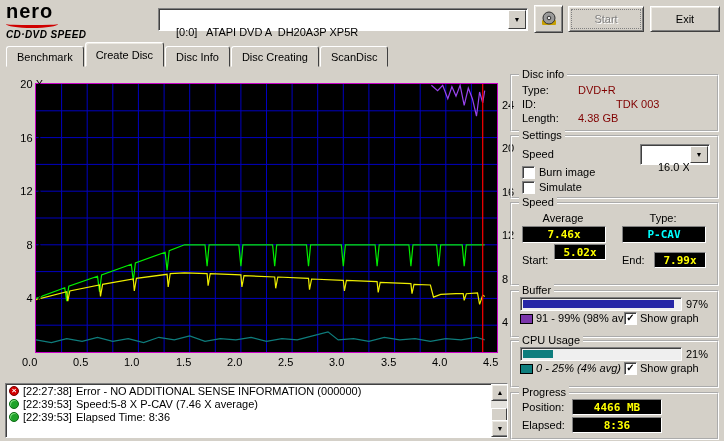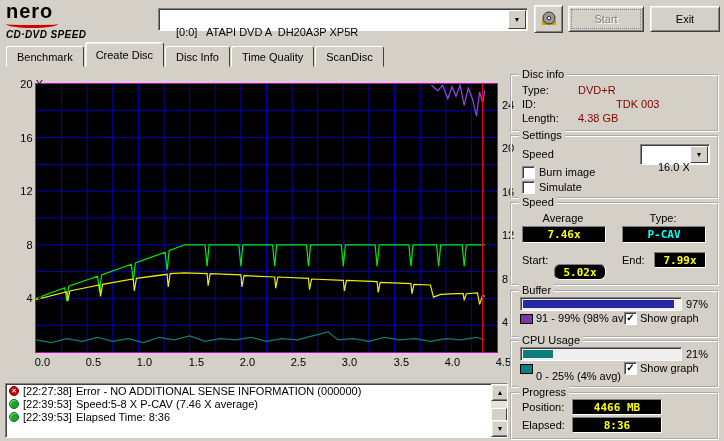--- a/index.html
+++ b/index.html
@@ -33,21 +33,21 @@
   .tab{height:19px;padding:0 10px;background:#d4d0c8;border:1px solid;margin-right:1px;
        border-color:#ffffff #404040 #d4d0c8 #ffffff;border-radius:3px 3px 0 0;
        display:flex;align-items:center;position:relative;}
   .tab.active{height:23px;z-index:2;box-shadow:inset 1px 1px 0 #ece9e2;}
 
   
   .plotwrap{position:absolute;left:35px;top:83px;width:463px;height:270px;background:#000;
             border:1px solid #c800c8;box-sizing:border-box;}
   .ytick{position:absolute;width:31px;text-align:right;transform:translateY(-50%);padding-left:12px;}
   .rtick{position:absolute;left:502px;width:22px;transform:translateY(-50%);}
-  .xtick{position:absolute;top:356px;width:28px;text-align:right;}
+  .xtick{position:absolute;top:356px;width:28px;text-align:left;}
 
   
   .lcd{background:#000;color:#ffff00;font-family:"DejaVu Sans Mono",monospace;font-weight:bold;
        font-size:11px;display:flex;align-items:center;justify-content:center;
        border:1px solid;border-color:#808080 #ffffff #ffffff #808080;}
 
   
   .cb{width:11px;height:11px;background:#fff;border:1px solid;border-color:#808080 #ffffff #ffffff #808080;
       box-shadow:inset 1px 1px 0 #404040;font-size:10px;line-height:10px;text-align:center;font-weight:bold;}
 
@@ -109,21 +109,21 @@
     <div class="tab">
         <span>Benchmark</span>
       </div>
     <div class="tab active">
         <span>Create Disc</span>
       </div>
     <div class="tab">
         <span>Disc Info</span>
       </div>
     <div class="tab">
-        <span>Time Quality</span>
+        <span>Disc Creating</span>
       </div>
     <div class="tab">
         <span>ScanDisc</span>
       </div>
   </div>
 
   <div class="plotwrap">
     <svg id="chart-svg" width="461" height="268">
         <line x1="25.6" y1="0" x2="25.6" y2="268" stroke="#0000c0" stroke-width="1"></line>
         <line x1="51.2" y1="0" x2="51.2" y2="268" stroke="#0000c0" stroke-width="1"></line>
@@ -206,21 +206,21 @@
     <span class="abs" style="left:27px;top:44px;">Simulate</span>
   </div>
 
   <div class="group" style="left:510px;top:202px;width:205px;height:80px;">
     <span class="gtitle">Speed</span>
     <span class="abs" style="left:10px;top:8px;width:82px;text-align:center;">Average</span>
     <span class="abs" style="left:110px;top:8px;width:82px;text-align:center;">Type:</span>
     <div class="lcd abs" style="left: 10px; top: 22px; width: 82px; height: 15px; color: rgb(255, 255, 0);">7.46x</div>
     <div class="lcd abs" style="left: 110px; top: 22px; width: 82px; height: 15px; color: rgb(0, 255, 255);">P-CAV</div>
     <span class="abs" style="left:10px;top:50px;">Start:</span>
-    <div class="lcd abs" style="left: 42px; top: 60px; width: 50px; height: 14px; color: rgb(255, 255, 0); border-radius: 6px;">5.02x</div>
+    <div class="lcd abs" style="left: 42px; top: 40px; width: 50px; height: 14px; color: rgb(255, 255, 0);">5.02x</div>
     <span class="abs" style="left:110px;top:50px;">End:</span>
     <div class="lcd abs" style="left: 142px; top: 48px; width: 50px; height: 14px; color: rgb(255, 255, 0);">7.99x</div>
   </div>
 
   <div class="group" style="left:510px;top:290px;width:205px;height:44px;">
     <span class="gtitle">Buffer</span>
     <div class="meter" style="left:8px;top:5px;width:160px;">
       <div class="meterfill" style="width: calc(97% - 4px); background: rgb(38, 38, 166);"></div>
     </div>
     <span class="abs" style="left:174px;top:6px;">97%</span>
@@ -230,21 +230,21 @@
     <span class="abs" style="left:128px;top:20px;">Show graph</span>
   </div>
 
   <div class="group" style="left:510px;top:340px;width:205px;height:44px;">
     <span class="gtitle">CPU Usage</span>
     <div class="meter" style="left:8px;top:5px;width:160px;">
       <div class="meterfill" style="width: calc(21% - 4px); background: rgb(14, 125, 125);"></div>
     </div>
     <span class="abs" style="left:174px;top:6px;">21%</span>
     <div class="swatch" style="left: 8px; top: 22px; background: rgb(14, 125, 125);"></div>
-    <span class="abs" style="left:24px;top:28px;">0 - 25% (4% avg)</span>
+    <span class="abs" style="left:24px;top:20px;font-style:italic;">0 - 25% (4% avg)</span>
     <div class="cb abs" style="left:112px;top:20px;">✓</div>
     <span class="abs" style="left:128px;top:20px;">Show graph</span>
   </div>
 
   <div class="group" style="left:510px;top:392px;width:205px;height:44px;">
     <span class="gtitle">Progress</span>
     <span class="abs" style="left:10px;top:7px;">Position:</span>
     <div class="lcd abs" style="left:60px;top:5px;width:88px;height:14px;">4466 MB</div>
     <span class="abs" style="left:10px;top:25px;">Elapsed:</span>
     <div class="lcd abs" style="left:60px;top:23px;width:88px;height:14px;">8:36</div>

